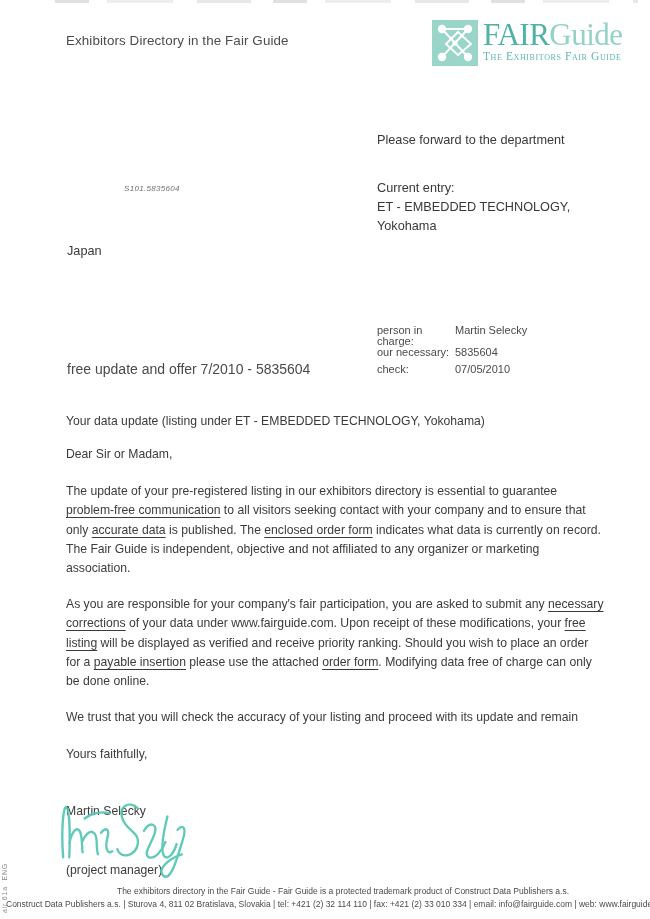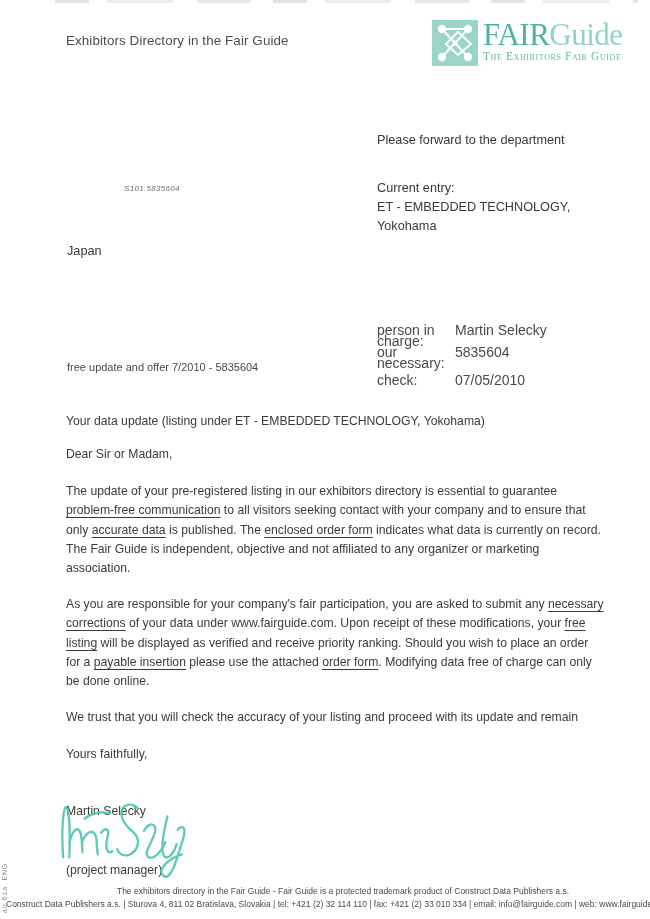--- a/index.html
+++ b/index.html
@@ -34,25 +34,25 @@
   .logo-tagline{font-family:"Liberation Serif", serif;font-variant:small-caps;font-size:11.5px;color:#5fb7aa;letter-spacing:.6px;margin-top:1px;}
 
   
   .scan-ref{position:absolute;left:124px;top:184px;font-size:8px;font-style:italic;color:#6f6f6f;letter-spacing:.3px;}
   .forward-note{position:absolute;left:377px;top:131px;font-size:12.7px;line-height:19px;color:#383838;}
   .forward-note .excl{font-style:italic;}
   .current-entry{position:absolute;left:377px;top:179px;font-size:12.7px;line-height:19px;color:#383838;}
   .country{position:absolute;left:67px;top:244px;font-size:12.7px;color:#383838;}
 
   
-  .meta{position:absolute;left:377px;top:325px;font-size:14px;color:#4a4a4a;}
+  .meta{position:absolute;left:377px;top:325px;font-size:11px;color:#4a4a4a;}
   .meta-row{display:flex;line-height:11px;}
   .meta-row.date-row{margin-top:6px;}
   .meta-label{width:78px;}
-  .left-note{position:absolute;left:67px;top:361px;font-size:11px;color:#4a4a4a;}
+  .left-note{position:absolute;left:67px;top:361px;font-size:14px;color:#4a4a4a;}
 
   
   .letter{position:absolute;left:66px;top:412px;width:538px;font-size:12.2px;line-height:19.4px;color:#3b3b3b;}
   .subject{text-underline-offset:2.5px;margin:0 0 14px 0;}
   .salutation{margin:0 0 17px 0;}
   .para{margin:0 0 16px 0;text-align:left;}
   .para .u{text-decoration:underline;text-underline-offset:2.5px;}
   .closing{margin:18px 0 0 0;}
   .sig-area{position:relative;height:56px;}
   .signature-svg{position:absolute;left:-10px;top:-6px;width:138px;height:90px;z-index:2;}

